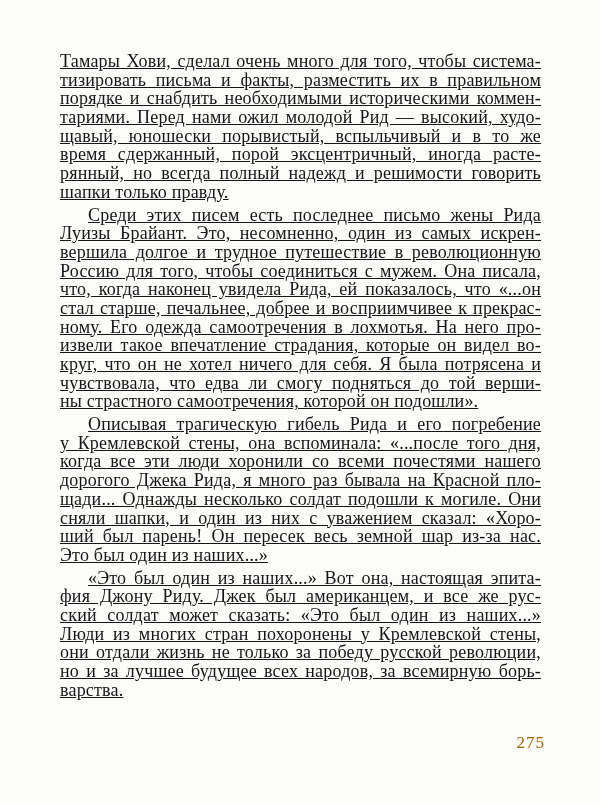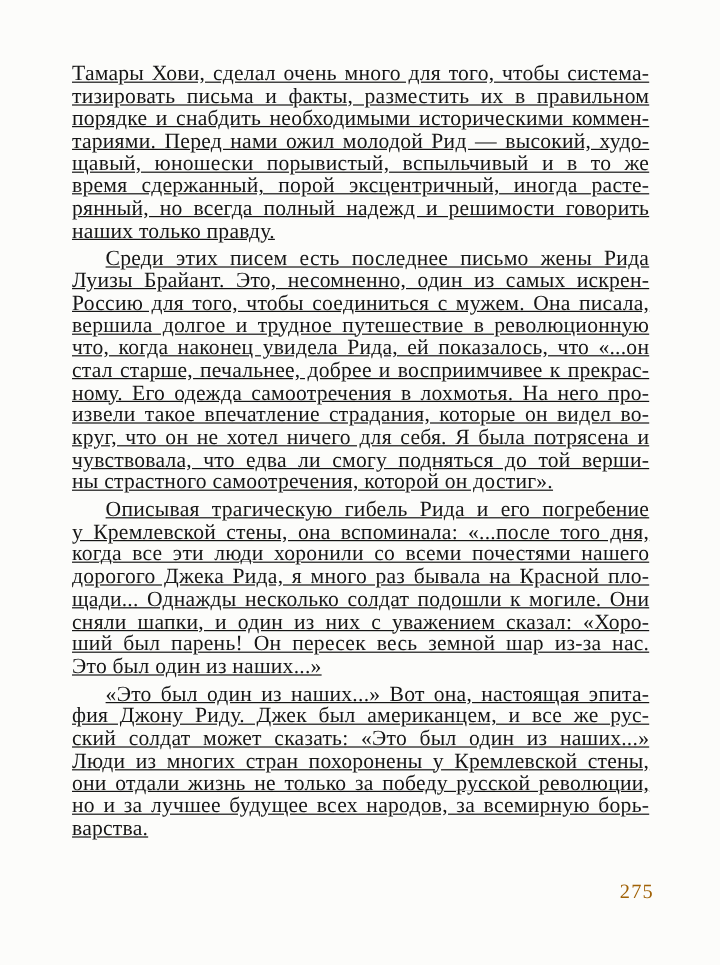--- a/index.html
+++ b/index.html
@@ -61,34 +61,34 @@
 <div class="page">
   <div class="text-block" id="textBlock" style="color: rgb(22, 22, 22);">
       <div class="paragraph">
         <div class="line">Тамары Хови, сделал очень много для того, чтобы система-</div>
         <div class="line">тизировать письма и факты, разместить их в правильном</div>
         <div class="line">порядке и снабдить необходимыми историческими коммен-</div>
         <div class="line">тариями. Перед нами ожил молодой Рид — высокий, худо-</div>
         <div class="line">щавый, юношески порывистый, вспыльчивый и в то же</div>
         <div class="line">время сдержанный, порой эксцентричный, иногда расте-</div>
         <div class="line">рянный, но всегда полный надежд и решимости говорить</div>
-        <div class="line last">наших только правду.</div>
+        <div class="line last">шапки только правду.</div>
       </div>
       <div class="paragraph">
         <div class="line indent">Среди этих писем есть последнее письмо жены Рида</div>
         <div class="line">Луизы Брайант. Это, несомненно, один из самых искрен-</div>
+        <div class="line">вершила долгое и трудное путешествие в революционную</div>
         <div class="line">Россию для того, чтобы соединиться с мужем. Она писала,</div>
-        <div class="line">вершила долгое и трудное путешествие в революционную</div>
         <div class="line">что, когда наконец увидела Рида, ей показалось, что «...он</div>
         <div class="line">стал старше, печальнее, добрее и восприимчивее к прекрас-</div>
         <div class="line">ному. Его одежда самоотречения в лохмотья. На него про-</div>
         <div class="line">извели такое впечатление страдания, которые он видел во-</div>
         <div class="line">круг, что он не хотел ничего для себя. Я была потрясена и</div>
         <div class="line">чувствовала, что едва ли смогу подняться до той верши-</div>
-        <div class="line last">ны страстного самоотречения, которой он достиг».</div>
+        <div class="line last">ны страстного самоотречения, которой он подошли».</div>
       </div>
       <div class="paragraph">
         <div class="line indent">Описывая трагическую гибель Рида и его погребение</div>
         <div class="line">у Кремлевской стены, она вспоминала: «...после того дня,</div>
         <div class="line">когда все эти люди хоронили со всеми почестями нашего</div>
         <div class="line">дорогого Джека Рида, я много раз бывала на Красной пло-</div>
         <div class="line">щади... Однажды несколько солдат подошли к могиле. Они</div>
         <div class="line">сняли шапки, и один из них с уважением сказал: «Хоро-</div>
         <div class="line">ший был парень! Он пересек весь земной шар из-за нас.</div>
         <div class="line last">Это был один из наших...»</div>

